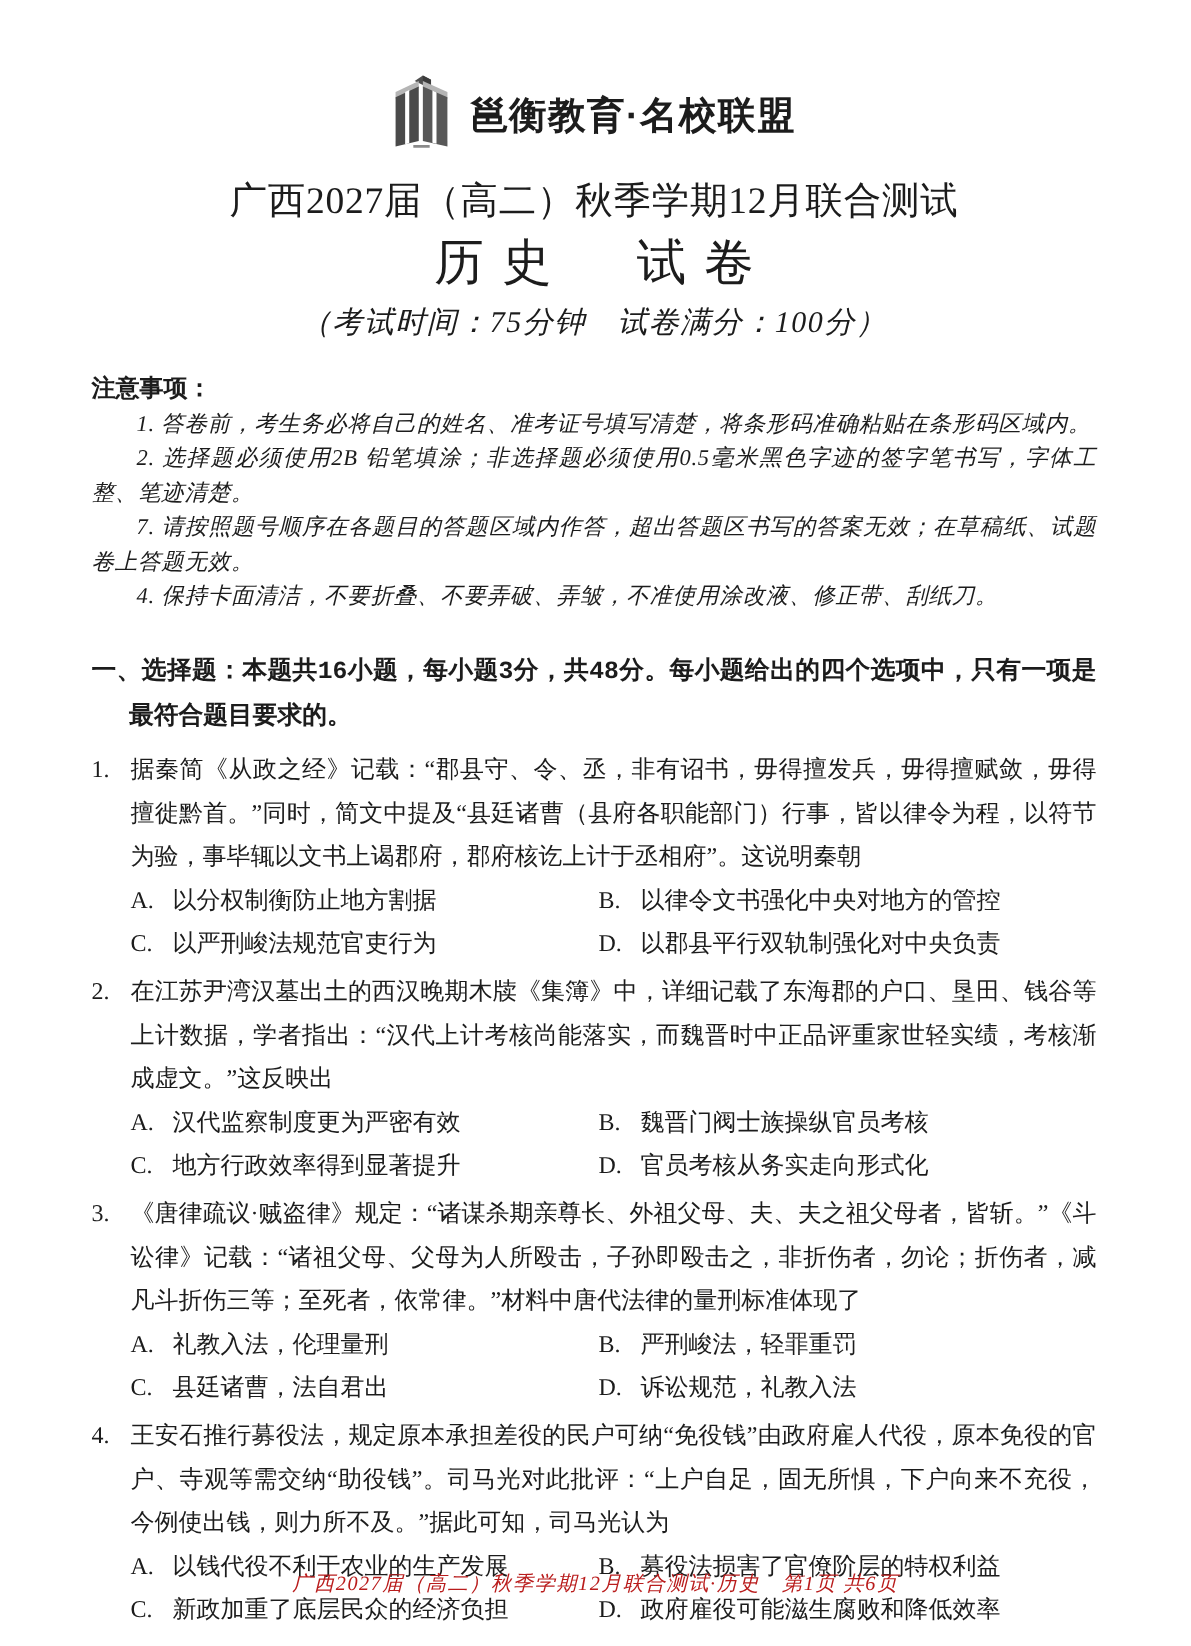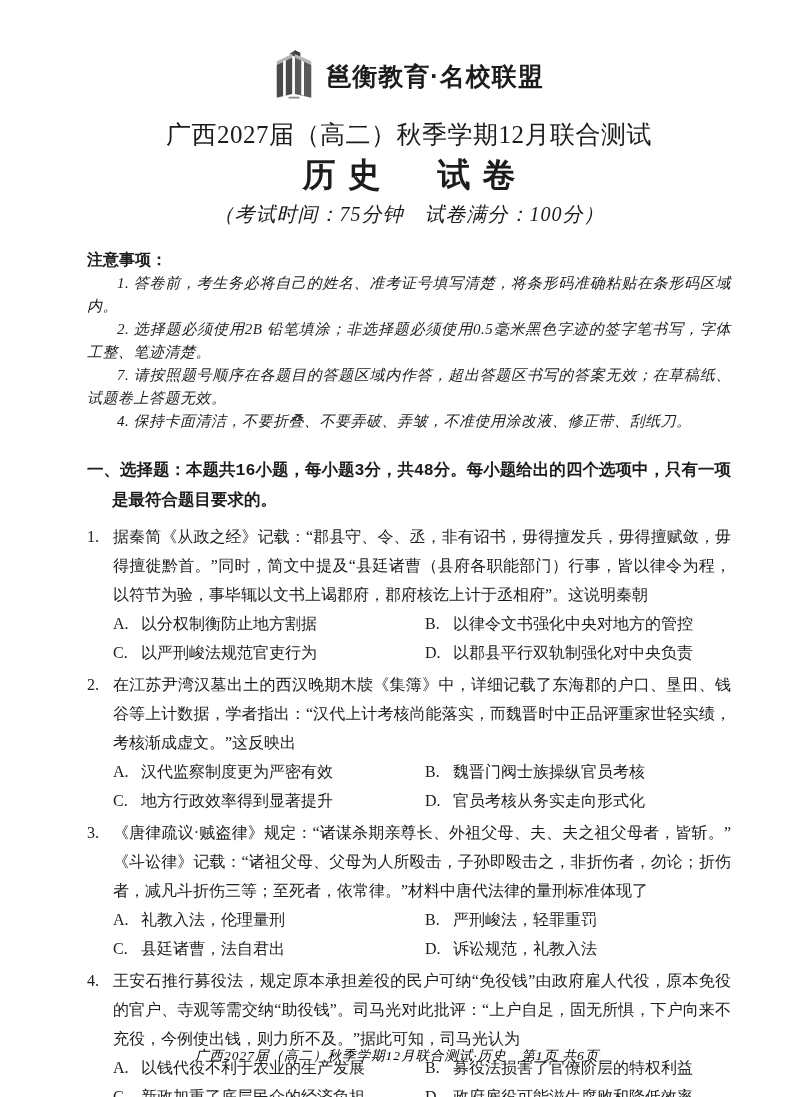--- a/index.html
+++ b/index.html
@@ -6,21 +6,21 @@
   html, body { background: #ffffff; }
   body {
     width: 794px; height: 1097px;
     font-family: "Liberation Serif", "DejaVu Serif", serif;
     color: #1c1c1c;
     position: relative;
     overflow: hidden;
   }
   .page {
     width: 794px; height: 1097px;
-    padding: 50px 63px 0 87px;
+    padding: 50px 63px 0 61px;
     position: relative;
     background: #ffffff;
   }
   
   .header { text-align: center; }
   .org-row {
     display: flex; justify-content: center; align-items: center;
     gap: 12px; height: 52px;
   }
   .logo { width: 40px; height: 50px; flex: 0 0 40px; margin-top: -4px; }
@@ -28,21 +28,21 @@
     font-family: "Liberation Sans", "DejaVu Sans", sans-serif;
     font-weight: 700; font-size: 25px; letter-spacing: 1px;
   }
   .exam-title {
     margin-top: 17px;
     font-size: 25px; line-height: 32px; letter-spacing: 0.5px;
   }
   .subject-title {
     margin-top: 4px;
     font-family: "Liberation Sans", "DejaVu Sans", sans-serif;
-    font-weight: 700; font-size: 33px; line-height: 40px;
+    font-weight: 400; font-size: 33px; line-height: 40px;
     letter-spacing: 12px; text-indent: 12px;
   }
   .exam-info {
     margin-top: 6px;
     font-size: 20px; font-style: italic; letter-spacing: 1px;
   }
   
   .notices { margin-top: 20px; }
   .notices-heading {
     font-family: "Liberation Sans", "DejaVu Sans", sans-serif;
@@ -73,21 +73,21 @@
     display: grid;
     grid-template-columns: 312px 1fr;
   }
   .q-option { display: flex; }
   .q-opt-label { flex: 0 0 28px; width: 28px; }
   
   .footer {
     position: absolute; left: 0; right: 0; bottom: 32px;
     text-align: center;
     font-size: 13.5px; font-style: italic; letter-spacing: 1px;
-    color: #000000;
+    color: #b91c1c;
   }
 </style>
 </head>
 <body>
 
 <div class="page">
 
   <header class="header">
     <div class="org-row">
       <svg class="logo" viewBox="0 0 44 54" aria-hidden="true">

